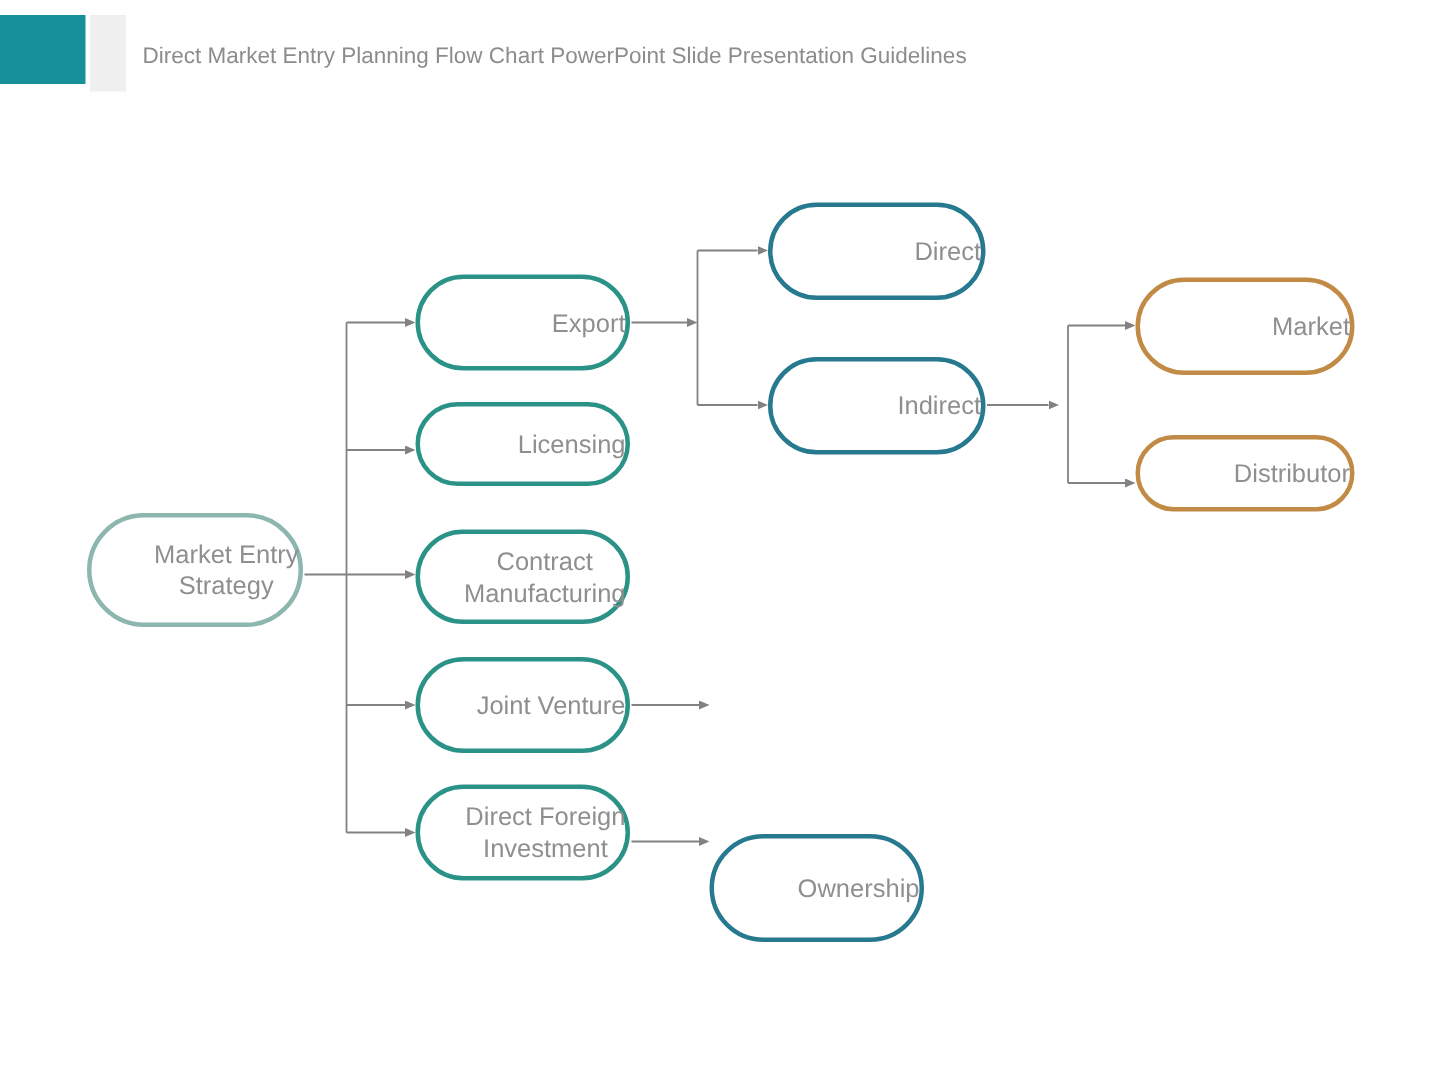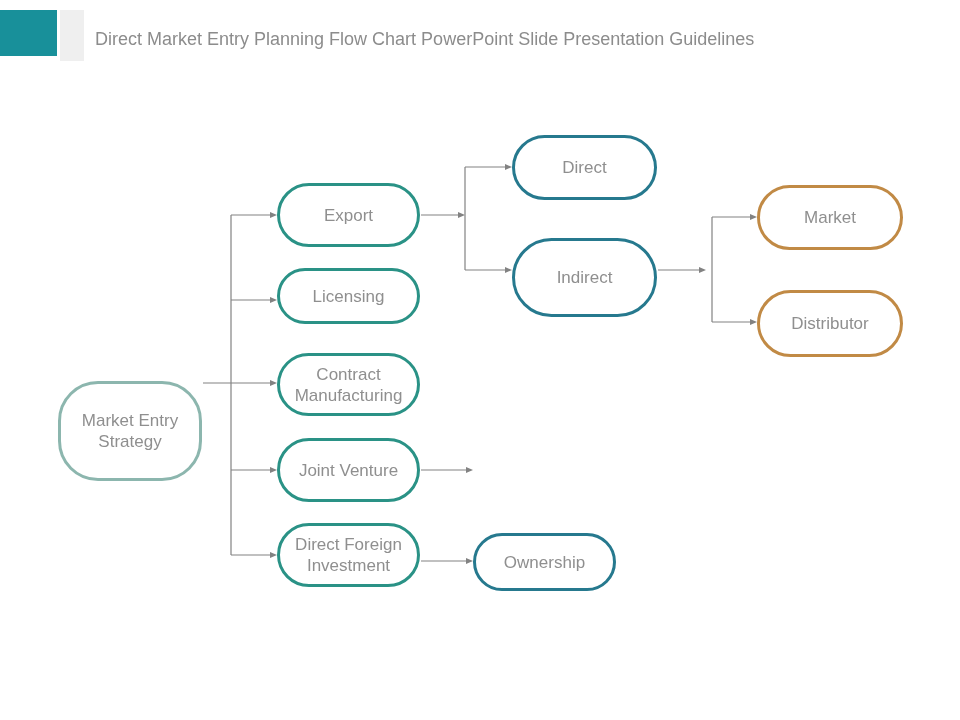--- a/index.html
+++ b/index.html
@@ -1,25 +1,25 @@
 <!DOCTYPE html>
 <html><head>
 <meta charset="utf-8">
 <style>
   html,body{margin:0;padding:0;background:#ffffff;width:960px;height:720px;overflow:hidden;
     font-family:"Liberation Sans", sans-serif;}
   .stage{position:relative;width:960px;height:720px;background:#ffffff;}
   
   .accent-square{position:absolute;left:0;top:10px;width:57px;height:46px;}
   .gray-square{position:absolute;left:60px;top:10px;width:24px;height:51px;background:#efefef;}
-  .slide-title{position:absolute;left:95px;top:29px;width:850px;font-size:18px;color:#8c8c8c;
+  .slide-title{position:absolute;left:95px;top:29px;width:850px;font-size:15px;color:#8c8c8c;
     letter-spacing:0px;white-space:nowrap;font-weight:400;}
   
   .node{position:absolute;box-sizing:border-box;background:#ffffff;border:3px solid #2a9286;
-    border-radius:40px;display:flex;align-items:center;justify-content:center;text-align:center;
+    border-radius:40px;display:flex;align-items:center;justify-content:flex-end;text-align:center;
     color:#8f8f8f;font-size:17px;line-height:21px;}
   .node span{white-space:pre-line;}
   svg.connectors{position:absolute;left:0;top:0;width:960px;height:720px;}
   svg.connectors line{stroke:#828282;stroke-width:1.2;}
 </style>
 </head>
 <body>
 
 <div class="stage">
 
@@ -48,21 +48,21 @@
 
     <line x1="658" y1="270" x2="699" y2="270" marker-end="url(#arrow)"></line>
     <line x1="712" y1="217" x2="712" y2="322"></line>
     <line x1="712" y1="217" x2="750" y2="217" marker-end="url(#arrow)"></line>
     <line x1="712" y1="322" x2="750" y2="322" marker-end="url(#arrow)"></line>
 
     <line x1="421" y1="470" x2="466" y2="470" marker-end="url(#arrow)"></line>
     <line x1="421" y1="561" x2="466" y2="561" marker-end="url(#arrow)"></line>
   </svg>
 
-  <div class="node" style="left: 58px; top: 342px; width: 144px; height: 100px; border-radius: 40px; border-color: rgb(140, 182, 174); margin-top: 39px;">
+  <div class="node" style="left: 58px; top: 342px; width: 144px; height: 76px; border-radius: 40px; border-color: rgb(140, 182, 174);">
     <span>Market Entry
 Strategy</span>
   </div>
 
   <div class="node" style="left: 277px; top: 183px; width: 143px; height: 64px; border-color: rgb(42, 146, 134);">
     <span>Export</span>
   </div>
 
   <div class="node" style="left: 277px; top: 268px; width: 143px; height: 56px; border-color: rgb(42, 146, 134);">
     <span>Licensing</span>
@@ -79,30 +79,30 @@
   </div>
 
   <div class="node" style="left: 277px; top: 438px; width: 143px; height: 64px; border-color: rgb(42, 146, 134);">
     <span>Joint Venture</span>
   </div>
 
   <div class="node" style="left: 512px; top: 135px; width: 145px; height: 65px; border-color: rgb(38, 121, 142);">
     <span>Direct</span>
   </div>
 
-  <div class="node" style="left: 512px; top: 238px; width: 145px; height: 79px; border-color: rgb(38, 121, 142);">
+  <div class="node" style="left: 512px; top: 238px; width: 145px; height: 65px; border-color: rgb(38, 121, 142);">
     <span>Indirect</span>
   </div>
 
 
-  <div class="node" style="left: 473px; top: 533px; width: 143px; height: 58px; border-color: rgb(38, 121, 142);">
+  <div class="node" style="left: 473px; top: 556px; width: 143px; height: 72px; border-color: rgb(38, 121, 142);">
     <span>Ownership</span>
   </div>
 
   <div class="node" style="left: 757px; top: 185px; width: 146px; height: 65px; border-color: rgb(193, 138, 69);">
     <span>Market</span>
   </div>
 
-  <div class="node" style="left: 757px; top: 290px; width: 146px; height: 67px; border-color: rgb(193, 138, 69);">
+  <div class="node" style="left: 757px; top: 290px; width: 146px; height: 51px; border-color: rgb(193, 138, 69);">
     <span>Distributor</span>
   </div>
 
 </div>
 
 </body></html>

